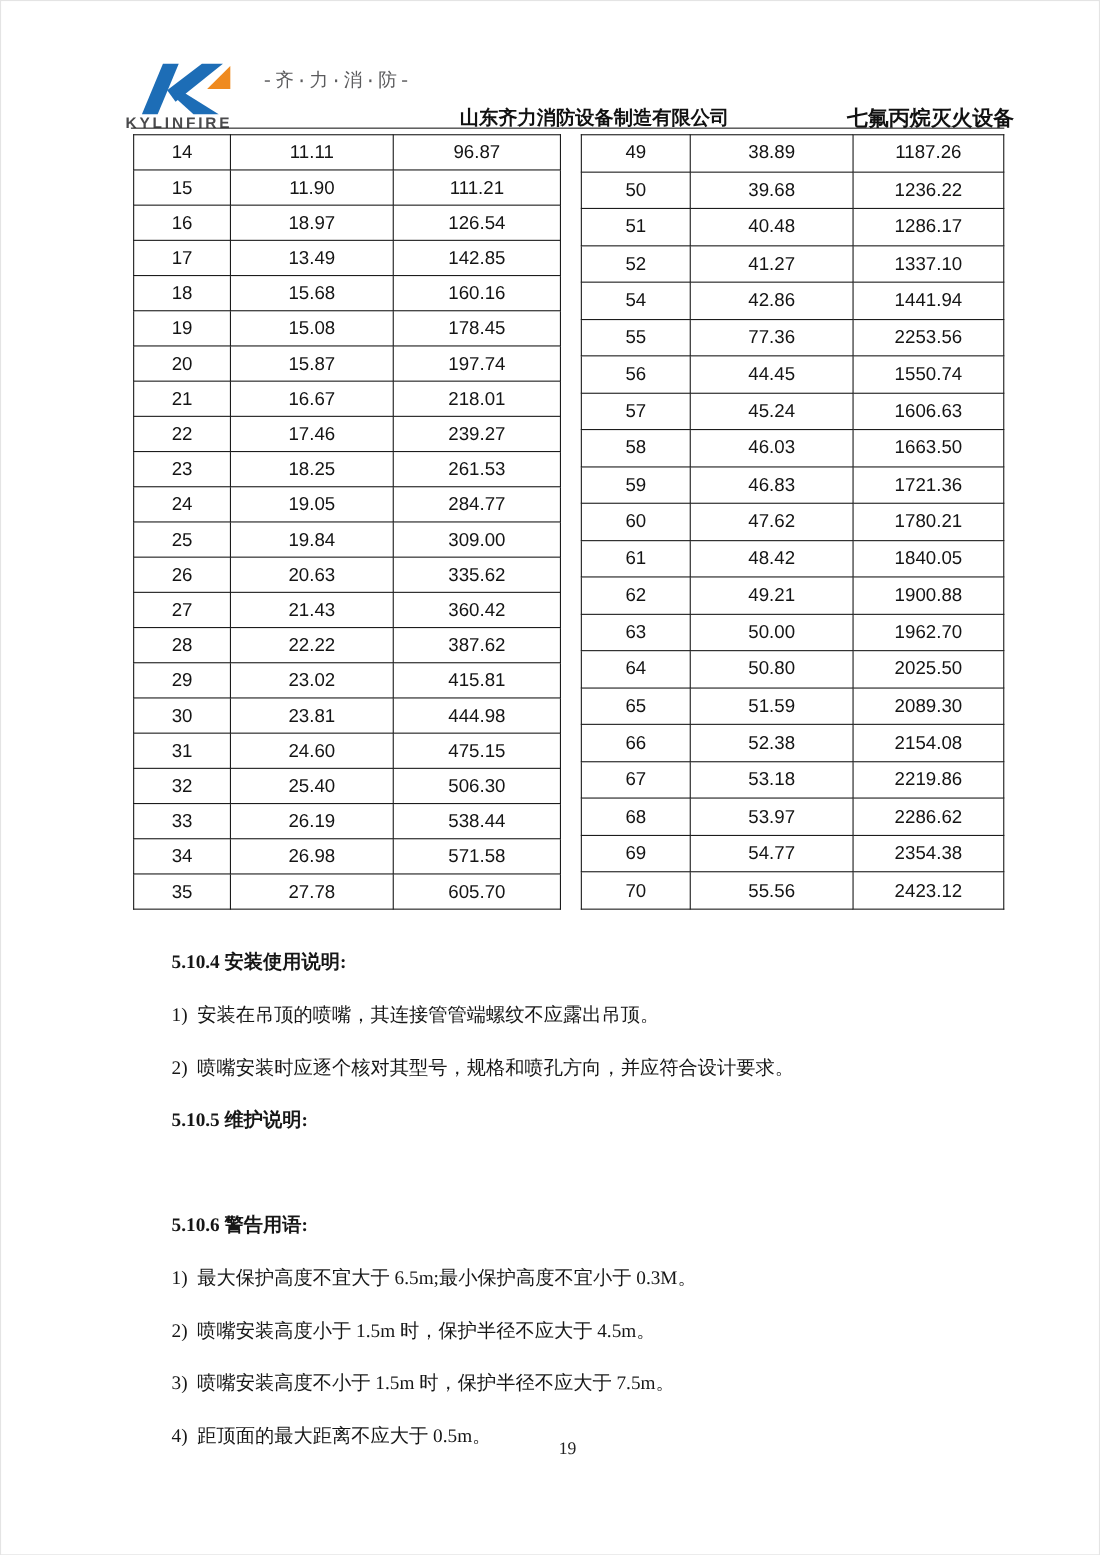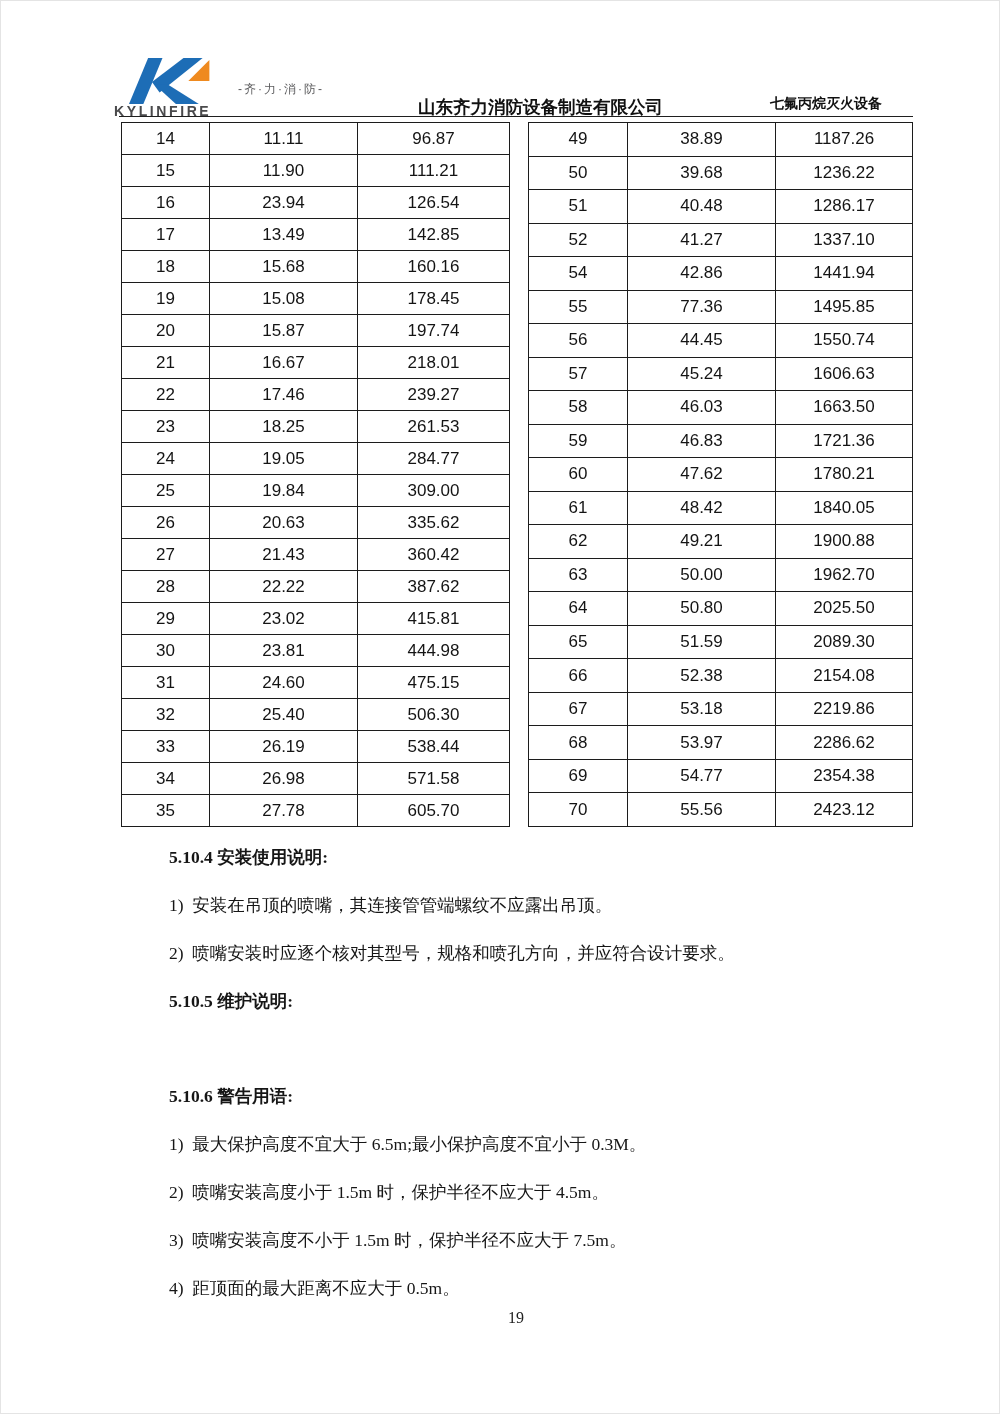--- a/index.html
+++ b/index.html
@@ -14,33 +14,33 @@
     overflow:hidden;
   }
   
   .logo-graphic{position:absolute;left:128px;top:56px;width:88px;height:48px;}
   .logo-word{
     position:absolute;left:113px;top:102px;
     font-family:"Liberation Sans","DejaVu Sans",sans-serif;
     font-weight:bold;font-size:14px;letter-spacing:2.6px;color:#4a4a4c;
   }
   .slogan{
-    position:absolute;left:237px;top:80px;
-    font-family:Liberation Sans, sans-serif;
-    font-size:12px;letter-spacing:2px;color:#5b5b5d;
+    position:absolute;left:237px;top:60px;
+    font-family:Liberation Mono, monospace;
+    font-size:17px;letter-spacing:2px;color:#5b5b5d;
   }
   .company-name{
     position:absolute;left:417px;top:94px;
     font-family:"Liberation Sans","DejaVu Sans",sans-serif;
     font-weight:bold;font-size:17.5px;color:#111;
   }
   .product-name{
     position:absolute;left:769px;top:94px;
     font-family:"Liberation Sans","DejaVu Sans",sans-serif;
-    font-weight:bold;font-size:14px;color:#111;
+    font-weight:bold;font-size:19px;color:#111;
   }
   .header-rule{
     position:absolute;left:118px;top:115px;width:794px;
     border-top:1.6px solid #1f1f1f;
   }
   
   .table-zone{
     position:absolute;left:120px;top:121px;width:792px;
     display:flex;align-items:stretch;
   }
@@ -54,23 +54,24 @@
     text-align:center;vertical-align:middle;
     font-family:"Liberation Sans","DejaVu Sans",sans-serif;
     font-size:17px;color:#141414;
     padding:0;overflow:hidden;
   }
   .t-left{width:388px;}
   .t-right{width:384px;margin-left:12px;}
   .t-spacer{width:20px;}
   
   .txt{
-    position:absolute;left:168px;
+    position:absolute;left:155px;
     font-size:17.5px;line-height:22px;color:#161616;
     white-space:pre-wrap;
+    margin-top:17px;
   }
   .txt.heading{font-weight:bold;}
   .page-number{
     position:absolute;left:118px;top:1308px;width:794px;
     text-align:center;font-size:16px;color:#222;
   }
 </style>
 </head>
 <body>
 
@@ -101,21 +102,21 @@
             <td>11.11</td>
             <td>96.87</td>
           </tr>
           <tr>
             <td>15</td>
             <td>11.90</td>
             <td>111.21</td>
           </tr>
           <tr>
             <td>16</td>
-            <td>23.94</td>
+            <td>18.97</td>
             <td>126.54</td>
           </tr>
           <tr>
             <td>17</td>
             <td>13.49</td>
             <td>142.85</td>
           </tr>
           <tr>
             <td>18</td>
             <td>15.68</td>
@@ -237,21 +238,21 @@
             <td>1337.10</td>
           </tr>
           <tr>
             <td>54</td>
             <td>42.86</td>
             <td>1441.94</td>
           </tr>
           <tr>
             <td>55</td>
             <td>77.36</td>
-            <td>1495.85</td>
+            <td>2253.56</td>
           </tr>
           <tr>
             <td>56</td>
             <td>44.45</td>
             <td>1550.74</td>
           </tr>
           <tr>
             <td>57</td>
             <td>45.24</td>
             <td>1606.63</td>

